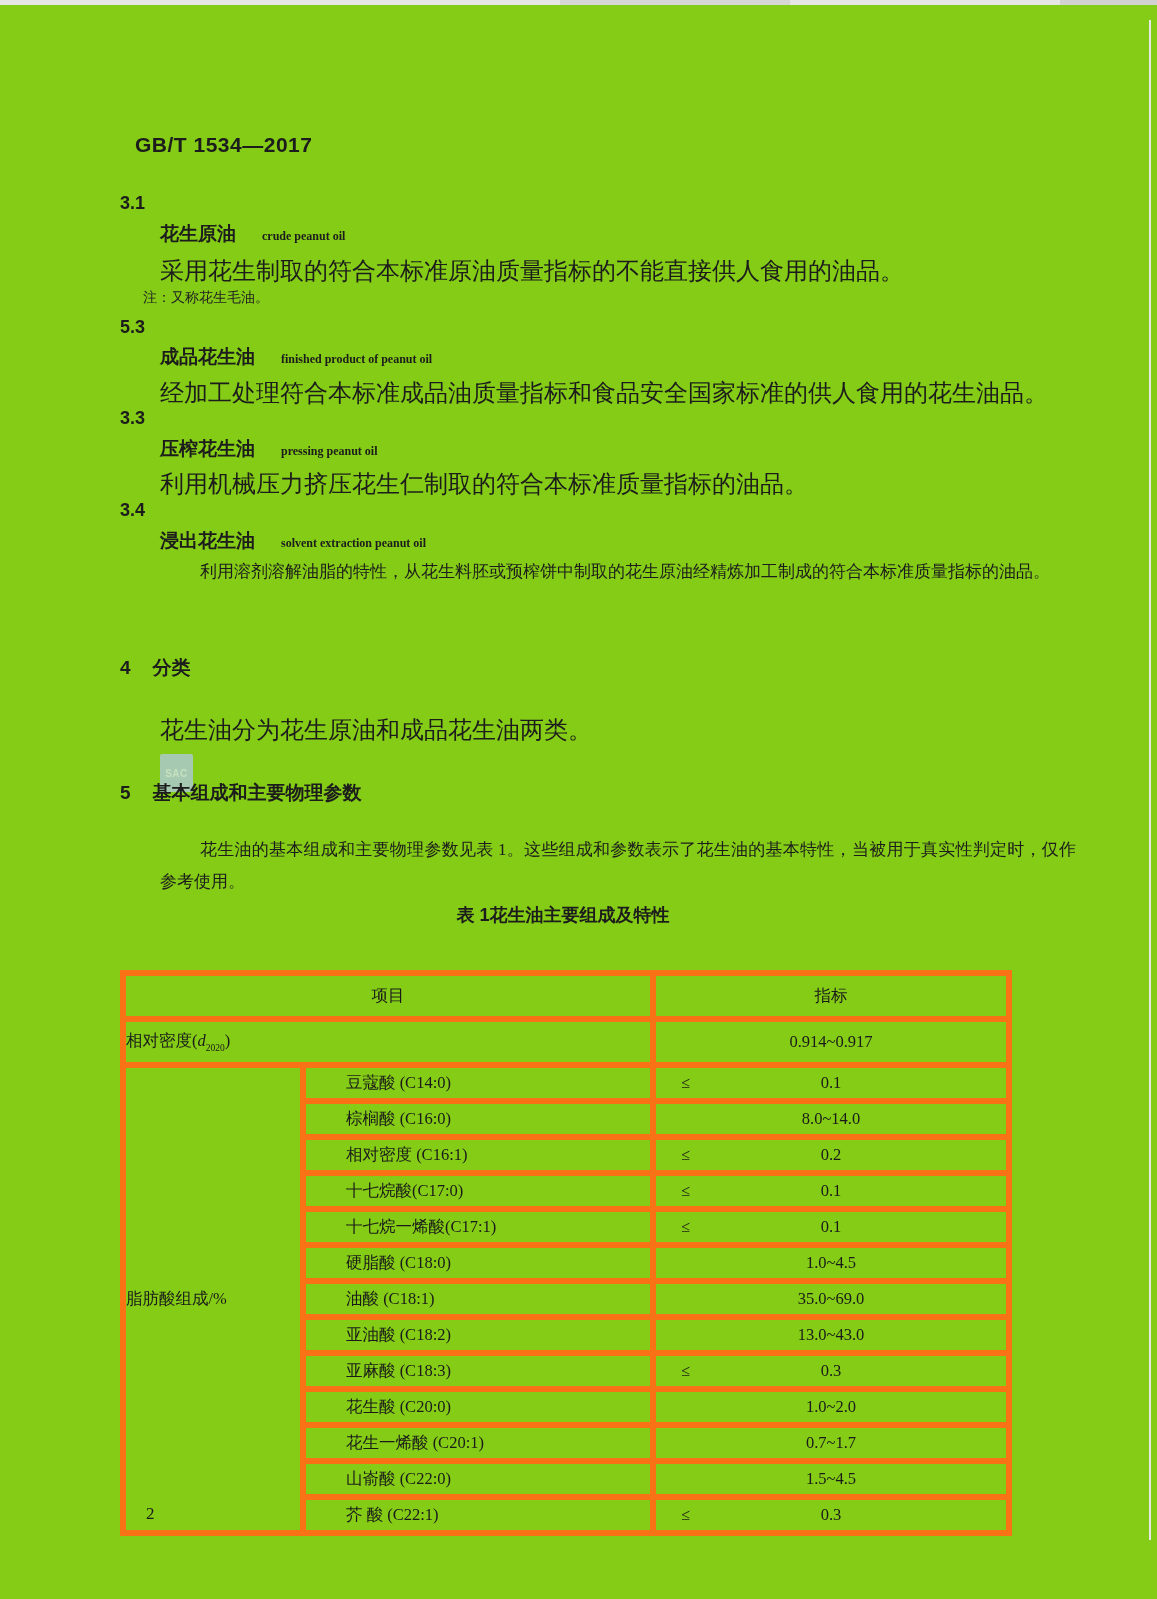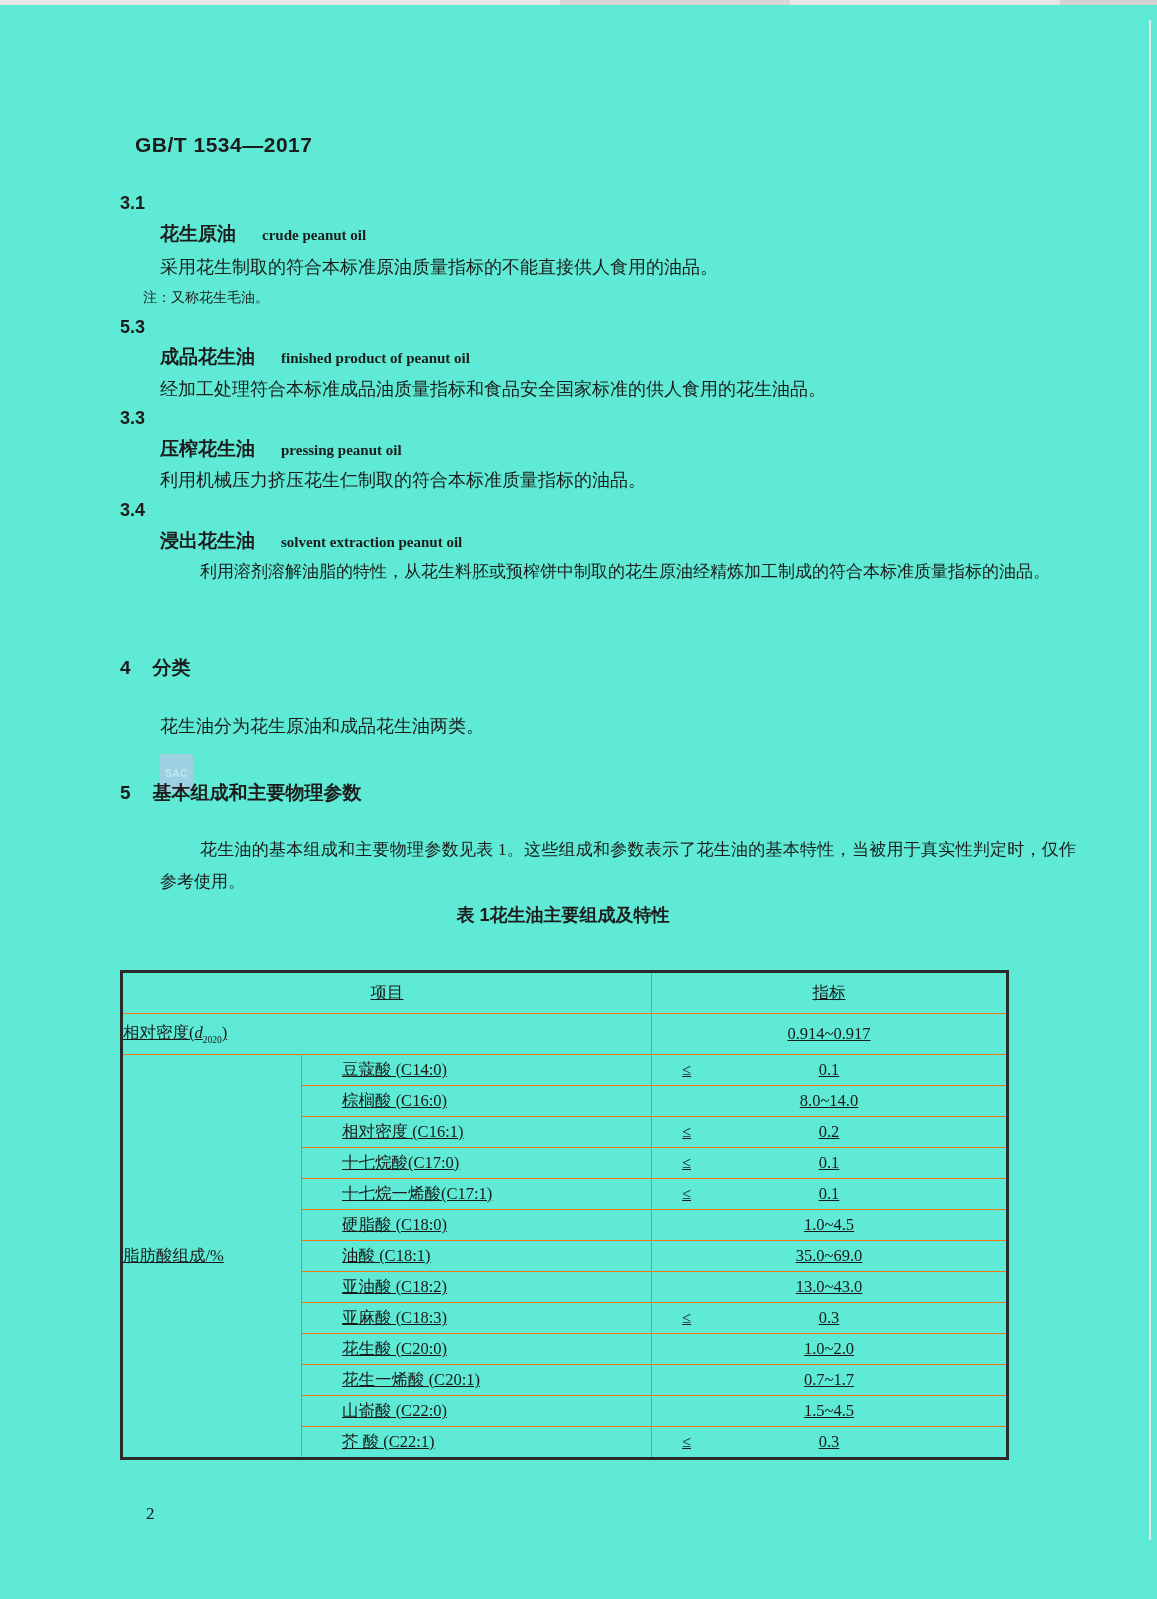--- a/index.html
+++ b/index.html
@@ -1,19 +1,19 @@
 <!DOCTYPE html>
 <html><head>
 <meta charset="utf-8">
 <style>
   html,body{margin:0;padding:0;background:#ffffff;}
   .page{
     position:relative;
     width:1157px;height:1599px;
-    background:#5eead4;
+    background:#84cc16;
     overflow:hidden;
     font-family:"Liberation Serif","DejaVu Serif",serif;
     color:#1c1c1c;
   }
   
   .scan-strip-top{position:absolute;top:0;left:0;width:1157px;height:5px;background:#e6e6e6;}
   .scan-strip-top .seg1{position:absolute;left:560px;top:0;width:230px;height:5px;background:#d6d6d6;}
   .scan-strip-top .seg2{position:absolute;left:1060px;top:0;width:97px;height:5px;background:#d2d2d2;}
   .scan-edge-right{position:absolute;top:20px;right:6px;width:2px;height:1520px;background:#e7e7e7;}
 
@@ -22,22 +22,22 @@
     left:135px;top:133px;
     font-family:"Liberation Sans","DejaVu Sans",sans-serif;
     font-weight:bold;font-size:21px;letter-spacing:0.5px;
   }
   .sec-num{
     font-family:"Liberation Sans","DejaVu Sans",sans-serif;
     font-weight:bold;font-size:18px;left:120px;
   }
   .term-line{left:160px;font-size:19px;}
   .term-cn{font-family:"Liberation Sans","DejaVu Sans",sans-serif;font-weight:bold;}
-  .term-en{font-weight:bold;margin-left:26px;font-size:15px;}
-  .body-line{left:160px;font-size:18px;}
+  .term-en{font-weight:bold;margin-left:26px;font-size:12px;}
+  .body-line{left:160px;font-size:24px;}
   .note-line{left:143px;font-size:14px;color:#222;}
   .para{left:112px;width:916px;font-size:17px;line-height:32px;text-indent:40px;text-align:justify;margin-left:48px;}
   .sec-heading{
     left:120px;
     font-family:"Liberation Sans","DejaVu Sans",sans-serif;
     font-weight:bold;font-size:19px;
   }
   .sec-heading .num{margin-right:22px;}
   .watermark{
     left:160px;top:754px;width:33px;height:38px;
@@ -52,21 +52,21 @@
     font-weight:bold;font-size:18px;
   }
   .table-title .tno{}
 
   table.comp{
     position:absolute;left:120px;top:970px;
     width:886px;border-collapse:collapse;table-layout:fixed;
     font-size:16.5px;color:#1a1a1a;
     border:3px solid #2a2a2a;
   }
-  table.comp td{border:1px solid #f97316;padding:0;text-decoration:underline;}
+  table.comp td{border:6px solid #f97316;padding:0;}
   tr.header-row td{height:40px;text-align:center;}
   tr.density-row td{height:40px;}
   tr.acid-row td{height:30px;}
   td.item-left{padding-left:16px;text-align:left;}
   td.val-cell{text-align:center;}
   td.group-cell{padding-left:9px;text-align:left;font-size:16.5px;}
   td.acid-cell{padding-left:16px;padding-right:14px;}
   .acid-flex{display:flex;justify-content:space-between;align-items:center;width:100%;margin-left:40px;}
   .le-sign{font-size:16px;}
   .dvar{font-style:italic;font-family:"Liberation Serif","DejaVu Serif",serif;}

